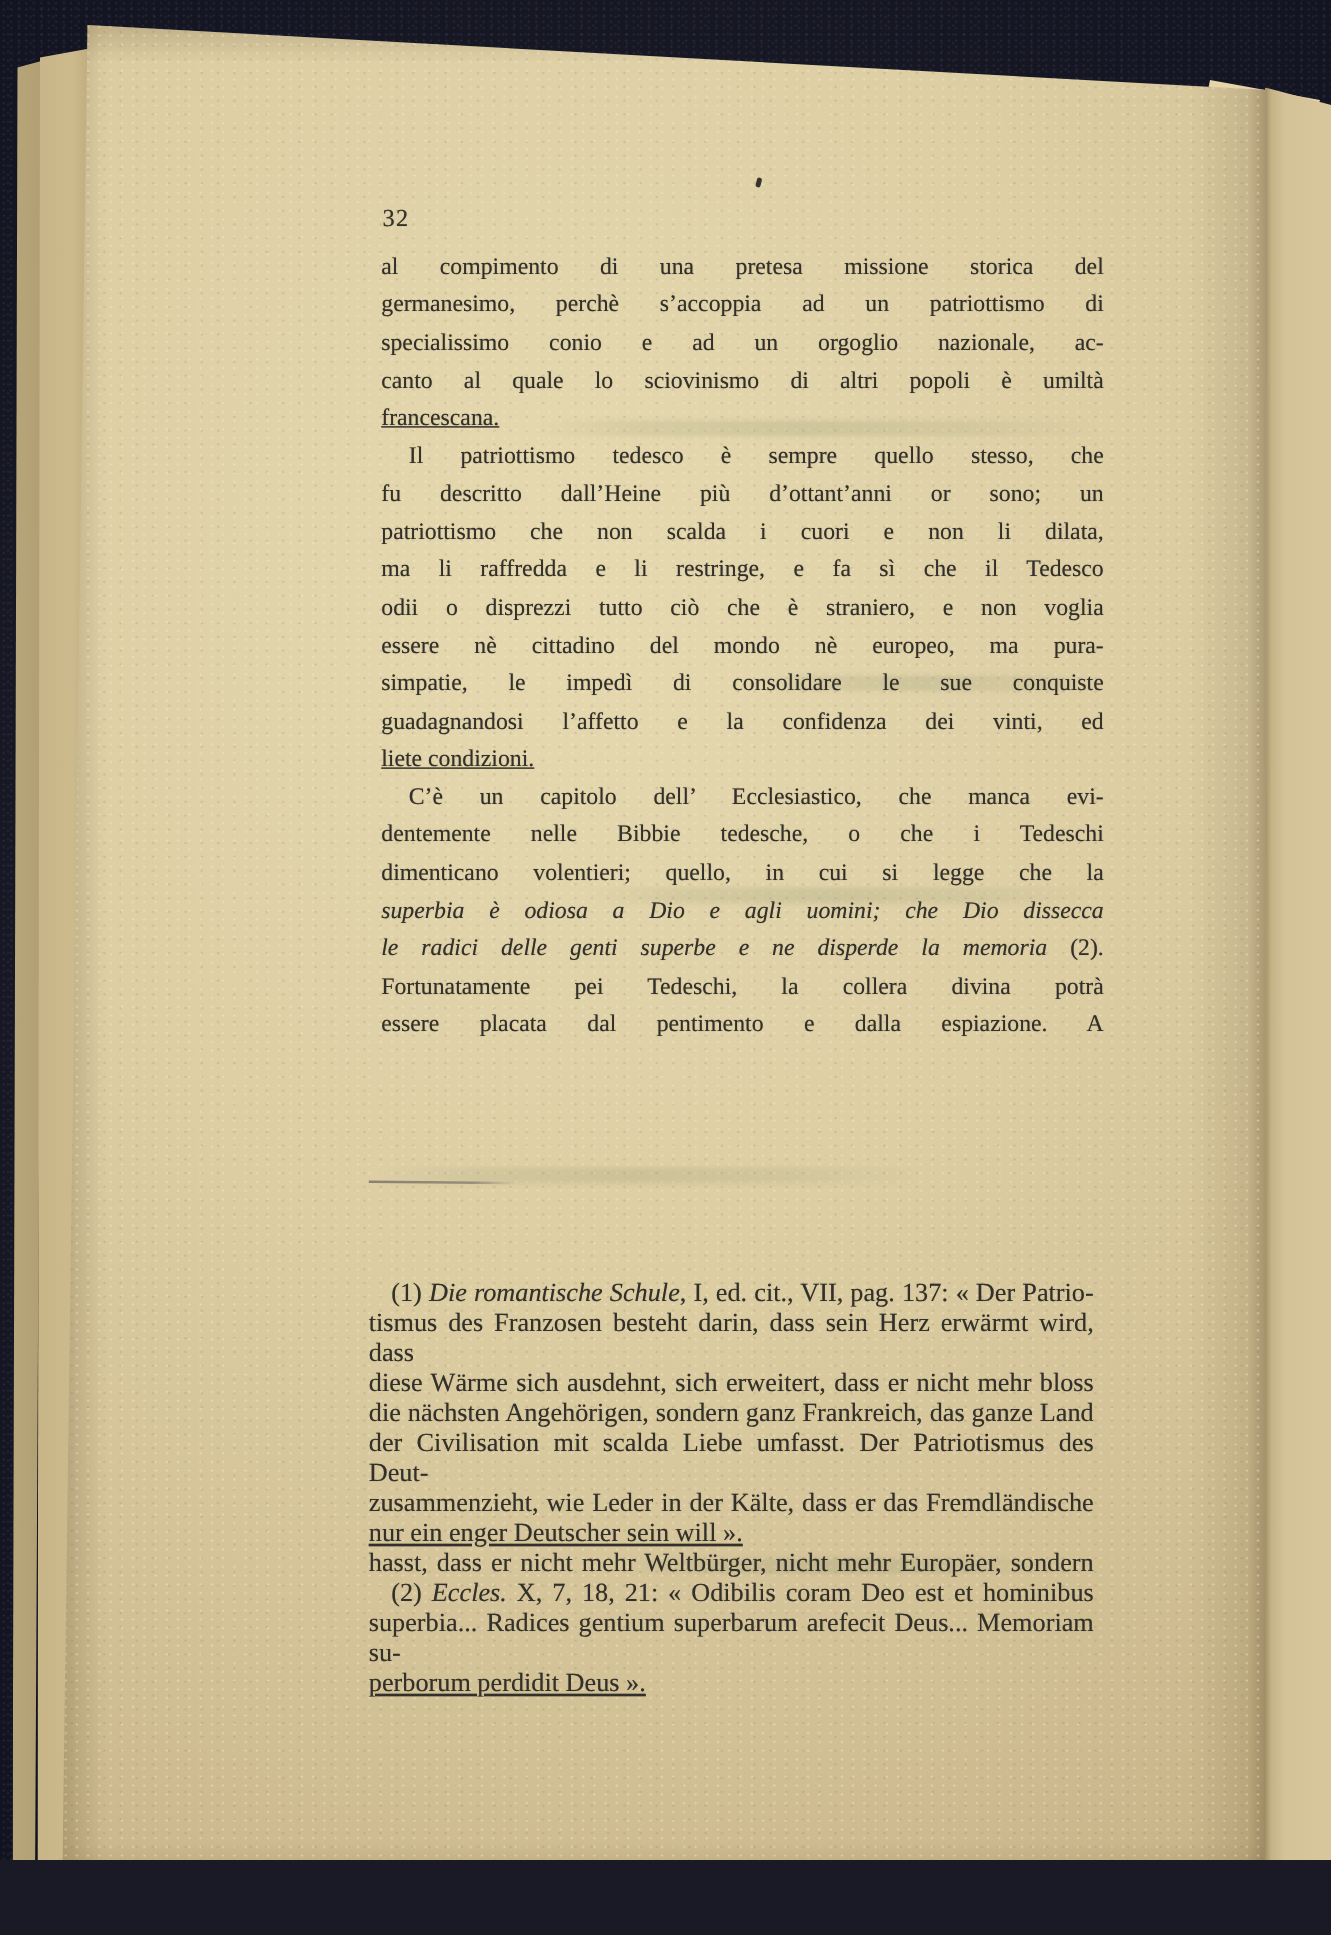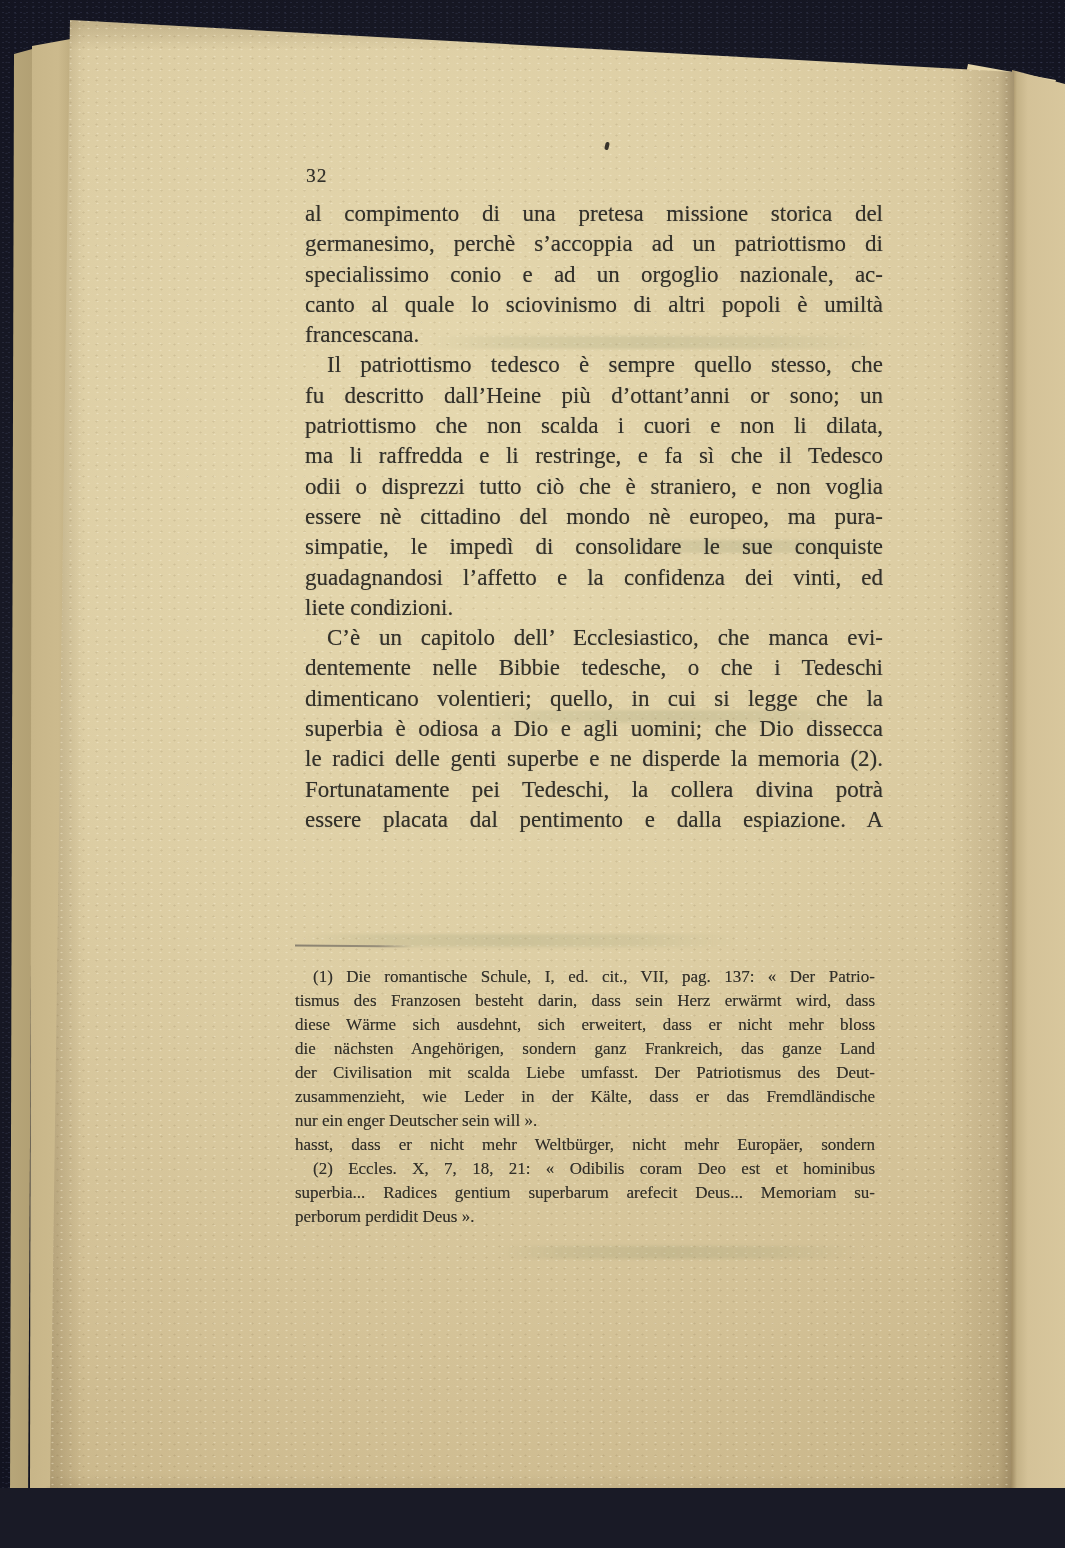--- a/index.html
+++ b/index.html
@@ -83,33 +83,33 @@
   }
 
   
   .pageno{
     left:306px;top:165px;z-index:4;
     font-size:19.5px;letter-spacing:1px;color:var(--ink,#32302a);
     text-shadow:0 0 .7px rgba(47,43,36,.55);
   }
   .body-text{
     left:305px;top:199px;width:578px;z-index:4;
-    font-size:23px;line-height:30.3px;color:var(--ink,#32302a);
+    font-size:19px;line-height:30.3px;color:var(--ink,#32302a);
     text-shadow:0 0 .7px rgba(47,43,36,.5);
   }
   .footnotes{
-    left:295px;top:965px;width:580px;z-index:4;
-    font-size:17px;line-height:24px;color:var(--ink,#32302a);
+    left:295px;top:1022px;width:580px;z-index:4;
+    font-size:21px;line-height:24px;color:var(--ink,#32302a);
     text-shadow:0 0 .6px rgba(47,43,36,.5);
   }
   .tline{text-align:justify;text-align-last:justify;white-space:normal;}
-  .tline.end{text-align-last:left;}
+  .tline.end{text-align-last:left;text-decoration:underline;}
   .body-text .tline.ind{text-indent:22px;}
   .footnotes .tline.ind{text-indent:18px;}
-  .it{margin-top:32px;}
+  .it{font-style:italic;margin-top:32px;}
   .fn-sep{
     left:295px;top:945px;width:118px;height:1.6px;z-index:4;
     background:linear-gradient(90deg,#8a8270 0%,#978e7a 70%,rgba(151,142,122,0) 100%);
     transform:rotate(.5deg);
   }
 </style>
 </head>
 <body>
 
 <div class="scan">

